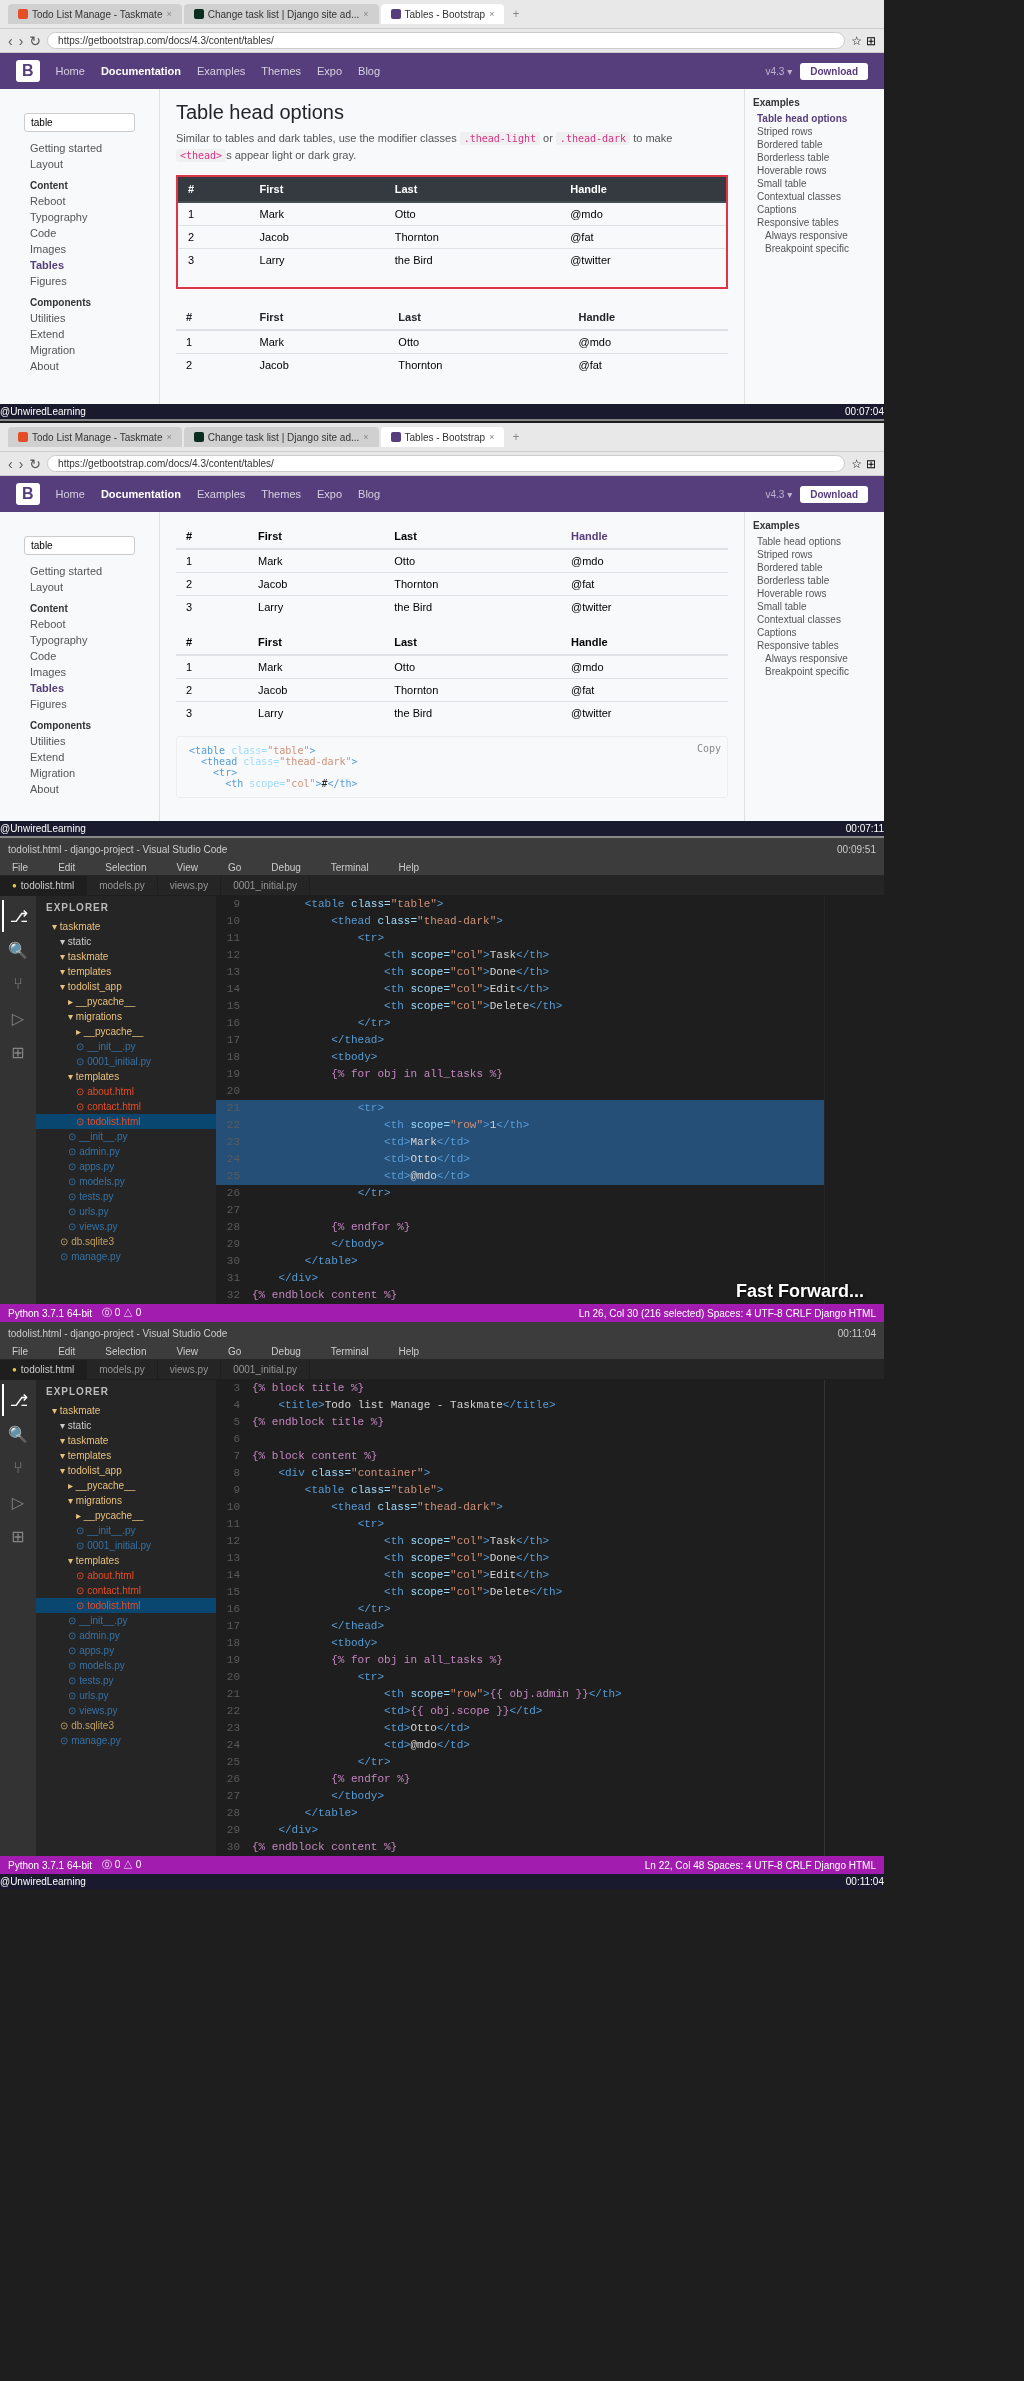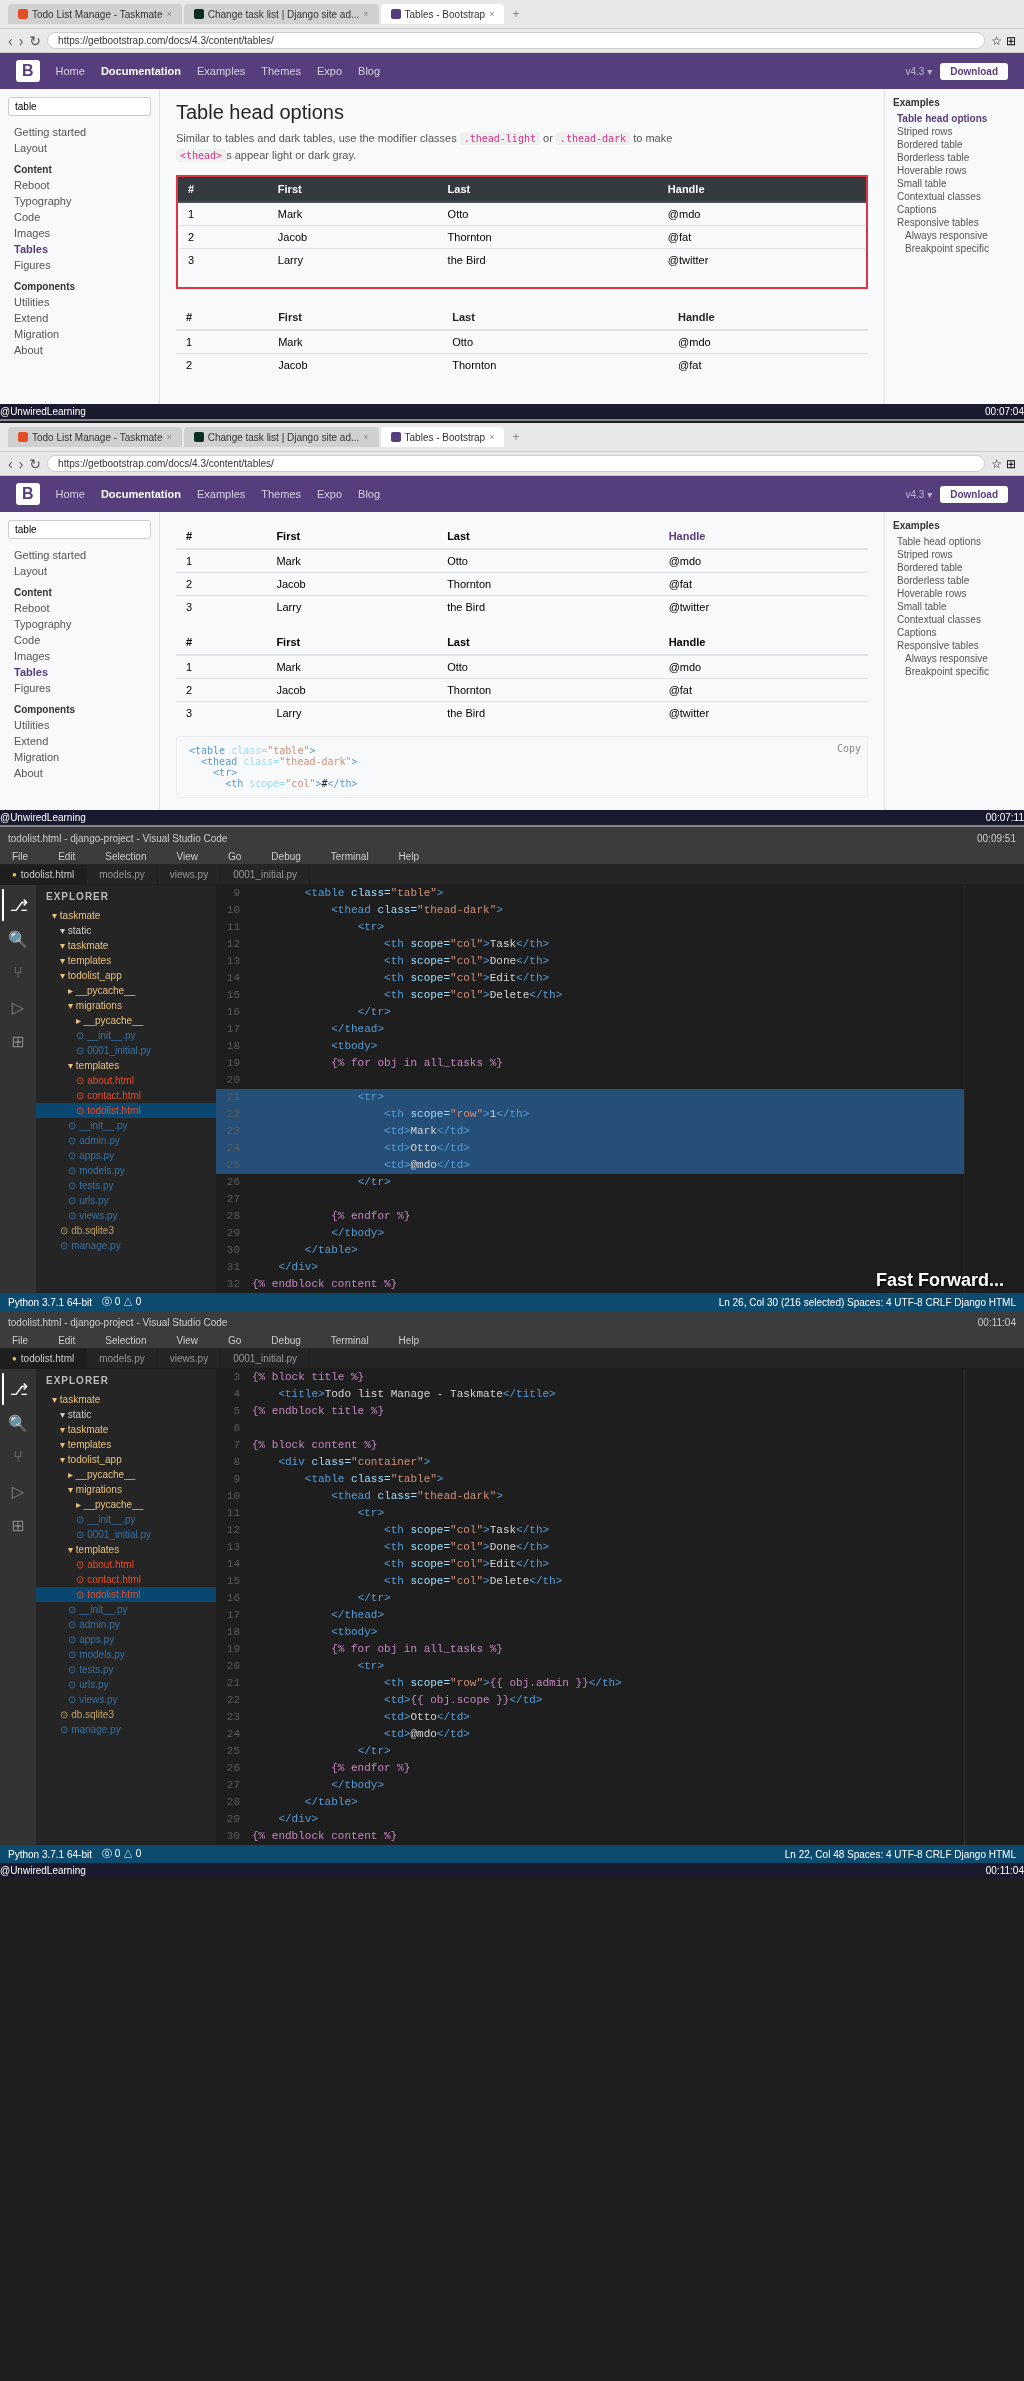--- a/index.html
+++ b/index.html
@@ -1,19 +1,19 @@
 <!DOCTYPE html>
 <html><head>
   <meta charset="utf-8">
   <style>
     * { box-sizing: border-box; margin: 0; padding: 0; }
     body { font-family: -apple-system, BlinkMacSystemFont, 'Segoe UI', sans-serif; font-size: 12px; background: #1e1e1e; }
 
     
-    .panel { width: 1024px; position: relative; overflow: hidden; }
+    .panel { width: 884px; position: relative; overflow: hidden; }
 
     
     .panel-browser { background: #f8f9fa; border-bottom: 2px solid #888; }
 
     .browser-chrome { background: #e8e8e8; padding: 4px 8px; display: flex; align-items: center; gap: 6px; border-bottom: 1px solid #ccc; }
     .browser-chrome .tab-bar { display: flex; gap: 2px; flex: 1; }
     .browser-tab { background: #d0d0d0; padding: 3px 10px; border-radius: 4px 4px 0 0; font-size: 10px; color: #333; display: flex; align-items: center; gap: 4px; }
     .browser-tab.active { background: #fff; }
     .browser-tab .close-x { color: #888; font-size: 9px; }
     .browser-tab .favicon { width: 10px; height: 10px; background: #6f42c1; border-radius: 2px; display: inline-block; }
@@ -26,21 +26,21 @@
     .bs-navbar { background: #563d7c; padding: 0 16px; display: flex; align-items: center; height: 36px; gap: 16px; }
     .bs-logo { color: #fff; font-weight: bold; font-size: 16px; background: #fff; color: #563d7c; padding: 2px 6px; border-radius: 3px; }
     .bs-nav-link { color: rgba(255,255,255,0.75); font-size: 11px; text-decoration: none; cursor: pointer; }
     .bs-nav-link.active { color: #fff; font-weight: bold; }
     .bs-nav-right { margin-left: auto; display: flex; align-items: center; gap: 8px; }
     .bs-version { color: rgba(255,255,255,0.6); font-size: 10px; }
     .bs-download-btn { background: #fff; color: #563d7c; border: none; padding: 3px 10px; border-radius: 3px; font-size: 10px; font-weight: bold; cursor: pointer; }
 
     
     .bs-content { display: flex; }
-    .bs-sidebar { width: 160px; min-width: 160px; padding: 8px; border-right: 1px solid #e0e0e0; background: #f8f9fa; }
+    .bs-sidebar { width: 160px; min-width: 160px; padding: 24px; border-right: 1px solid #e0e0e0; background: #f8f9fa; }
     .bs-sidebar-search { width: 100%; border: 1px solid #ccc; border-radius: 3px; padding: 3px 6px; font-size: 10px; margin-bottom: 8px; }
     .bs-sidebar-item { display: block; padding: 2px 6px; font-size: 11px; color: #555; cursor: pointer; border-radius: 3px; }
     .bs-sidebar-item.active { color: #563d7c; font-weight: bold; }
     .bs-sidebar-section { padding: 4px 6px 2px; font-size: 10px; font-weight: bold; color: #333; margin-top: 4px; }
 
     .bs-main { flex: 1; padding: 12px 16px; overflow: hidden; }
     .bs-page-title { font-size: 20px; font-weight: 400; color: #212529; margin-bottom: 6px; }
     .bs-page-desc { font-size: 11px; color: #555; margin-bottom: 12px; line-height: 1.5; }
     .bs-page-desc code { background: #f0f0f0; padding: 1px 4px; border-radius: 3px; font-size: 10px; color: #d63384; }
 
@@ -95,21 +95,21 @@
     .code-line { display: flex; font-family: 'Consolas', 'Courier New', monospace; font-size: 11px; line-height: 17px; }
     .line-num { width: 32px; min-width: 32px; color: #5a5a5a; text-align: right; padding-right: 8px; user-select: none; }
     .line-content { flex: 1; padding-left: 4px; white-space: pre; color: #d4d4d4; }
     .line-selected { background: #264f78; }
     .tag { color: #569cd6; }
     .attr { color: #9cdcfe; }
     .str { color: #ce9178; }
     .punct { color: #808080; }
     .tmpl { color: #c586c0; }
 
-    .vscode-statusbar { background: #0c4a6e; display: flex; align-items: center; padding: 0 8px; height: 18px; gap: 10px; }
+    .vscode-statusbar { background: #a21caf; display: flex; align-items: center; padding: 0 8px; height: 18px; gap: 10px; }
     .statusbar-item { color: #fff; font-size: 10px; }
 
     
     .fast-forward-overlay { position: absolute; bottom: 20px; right: 20px; color: #fff; font-size: 18px; font-weight: bold; text-shadow: 1px 1px 3px #000; }
 
     .vscode-minimap { width: 60px; background: #1e1e1e; border-left: 1px solid #333; }
 
     
     .bs-code-block { background: #f8f9fa; border: 1px solid #eee; padding: 8px 12px; font-family: monospace; font-size: 10px; color: #212529; margin-top: 8px; position: relative; border-radius: 3px; }
     .bs-code-copy { position: absolute; top: 6px; right: 6px; font-size: 10px; color: #888; cursor: pointer; }

